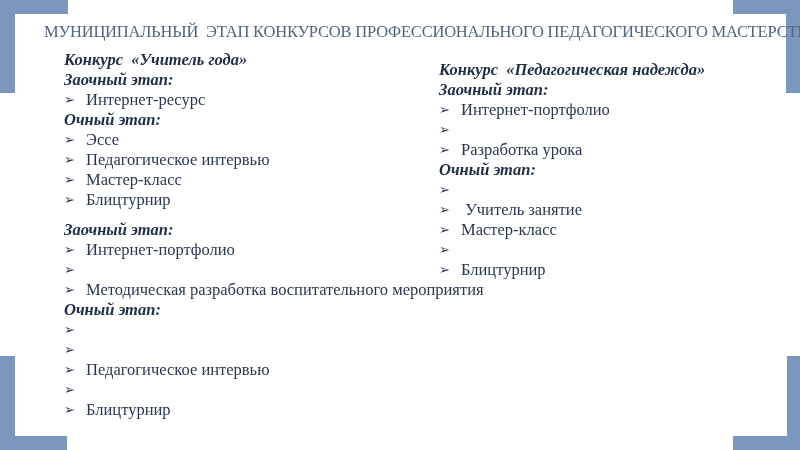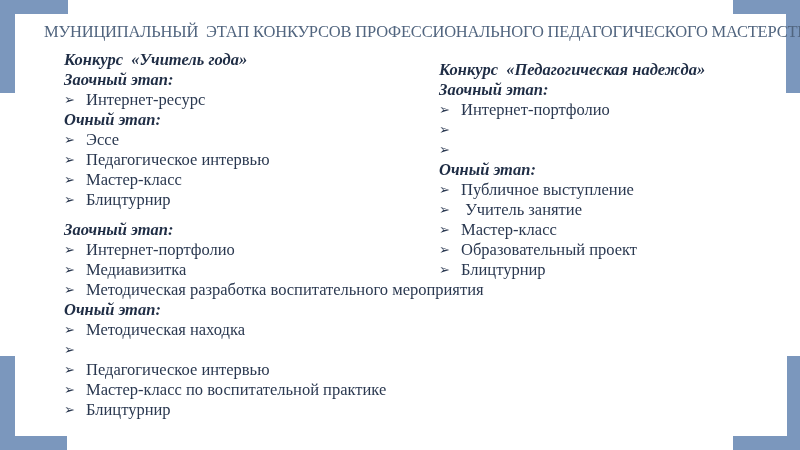--- a/index.html
+++ b/index.html
@@ -42,35 +42,35 @@
   <div class="line head">Очный этап:</div>
   <div class="line item"><span class="bullet">➢</span><span>Эссе</span></div>
   <div class="line item"><span class="bullet">➢</span><span>Педагогическое интервью</span></div>
   <div class="line item"><span class="bullet">➢</span><span>Мастер-класс</span></div>
   <div class="line item"><span class="bullet">➢</span><span>Блицтурнир</span></div>
 </div>
 
 <div class="col" style="left:64px;top:220px;">
   <div class="line head">Заочный этап:</div>
   <div class="line item"><span class="bullet">➢</span><span>Интернет-портфолио</span></div>
-  <div class="line item"><span class="bullet">➢</span><span>Медиавизитка</span></div>
+  <div class="line item"><span class="bullet">➢</span></div>
   <div class="line item"><span class="bullet">➢</span><span>Методическая разработка воспитательного мероприятия</span></div>
   <div class="line head">Очный этап:</div>
-  <div class="line item"><span class="bullet">➢</span><span>Методическая находка</span></div>
+  <div class="line item"><span class="bullet">➢</span></div>
   <div class="line item"><span class="bullet">➢</span></div>
   <div class="line item"><span class="bullet">➢</span><span>Педагогическое интервью</span></div>
-  <div class="line item"><span class="bullet">➢</span><span>Мастер-класс по воспитательной практике</span></div>
+  <div class="line item"><span class="bullet">➢</span></div>
   <div class="line item"><span class="bullet">➢</span><span>Блицтурнир</span></div>
 </div>
 
 <div class="col" style="left:439px;top:60px;">
   <div class="line head">Конкурс  «Педагогическая надежда»</div>
   <div class="line head">Заочный этап:</div>
   <div class="line item"><span class="bullet">➢</span><span>Интернет-портфолио</span></div>
   <div class="line item"><span class="bullet">➢</span></div>
+  <div class="line item"><span class="bullet">➢</span><span>Разработка урока</span></div>
+  <div class="line head">Очный этап:</div>
   <div class="line item"><span class="bullet">➢</span></div>
-  <div class="line head">Очный этап:</div>
-  <div class="line item"><span class="bullet">➢</span><span>Публичное выступление</span></div>
   <div class="line item"><span class="bullet">➢</span><span> Учитель занятие</span></div>
   <div class="line item"><span class="bullet">➢</span><span>Мастер-класс</span></div>
-  <div class="line item"><span class="bullet">➢</span><span>Образовательный проект</span></div>
+  <div class="line item"><span class="bullet">➢</span></div>
   <div class="line item"><span class="bullet">➢</span><span>Блицтурнир</span></div>
 </div>
 
 </body></html>

